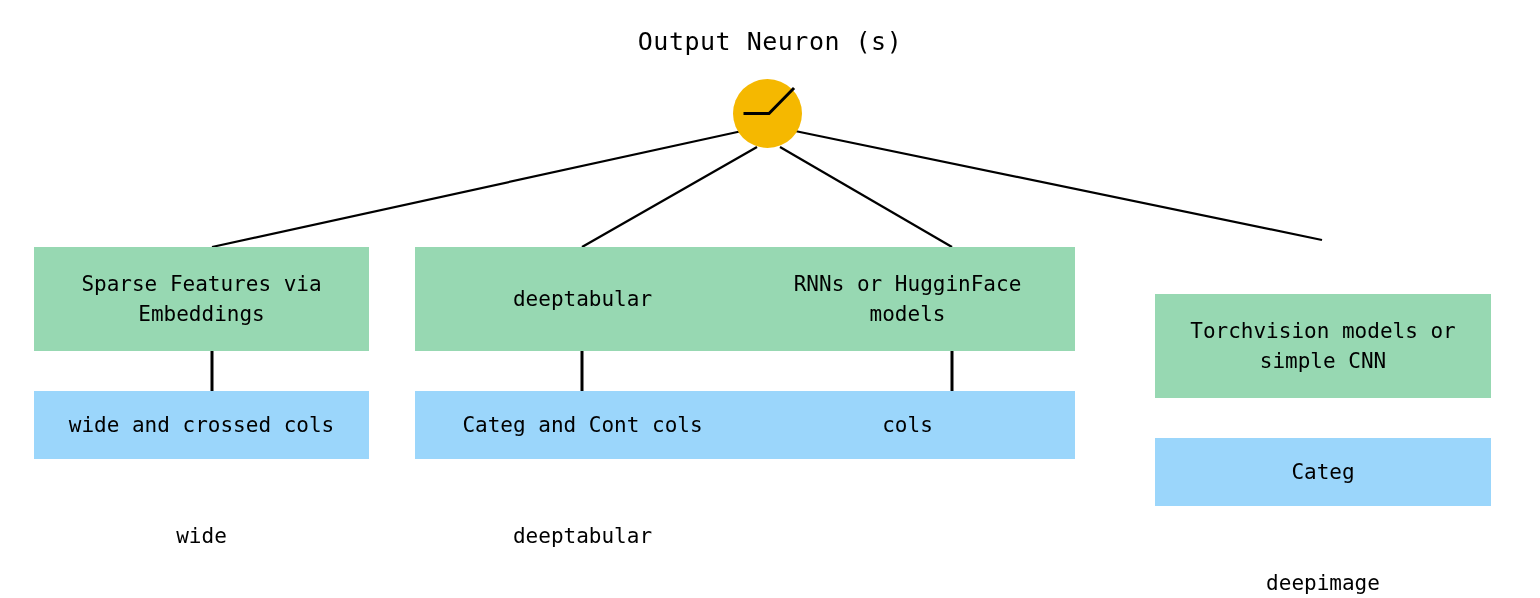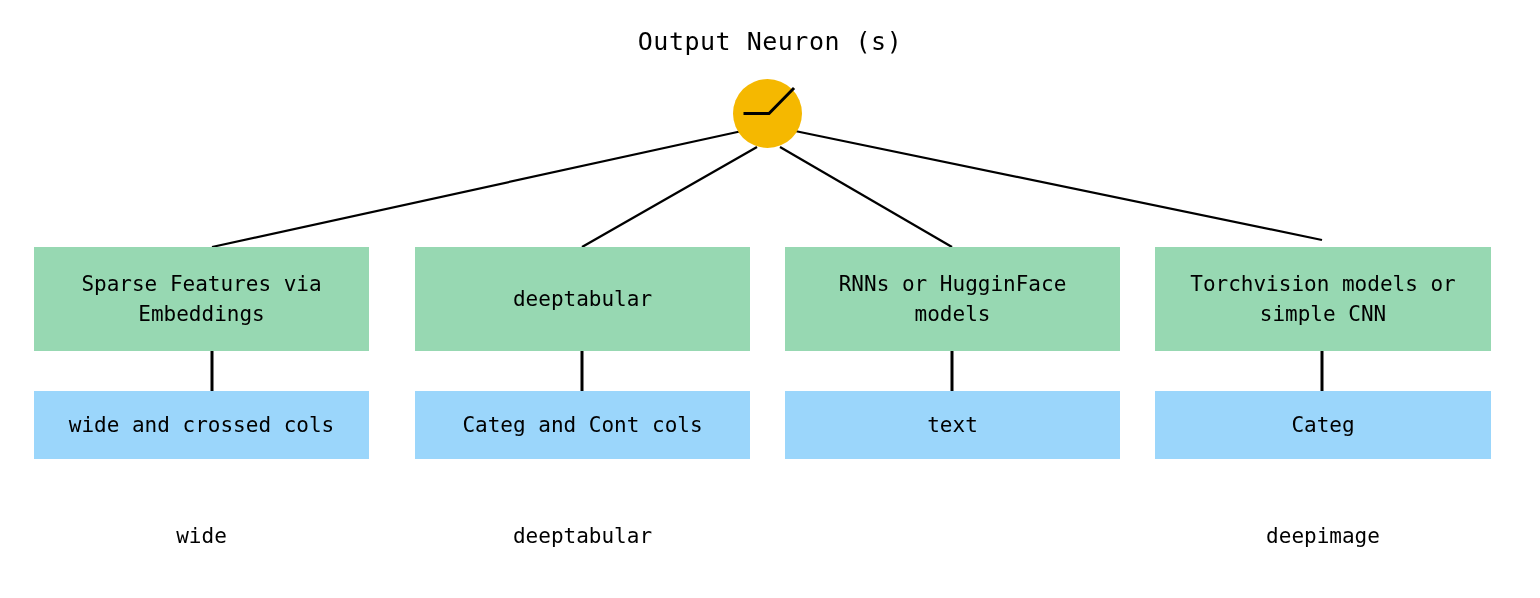--- a/index.html
+++ b/index.html
@@ -116,26 +116,26 @@
     <div class="data-box">wide and crossed cols</div>
     <div class="component-label">wide</div>
   </div>
 
   <div class="column" style="left:415px; width:335px;">
     <div class="model-box">deeptabular</div>
     <div class="data-box">Categ and Cont cols</div>
     <div class="component-label">deeptabular</div>
   </div>
 
-  <div class="column" style="left:785px; width:335px;">
+  <div class="column" style="left:740px; width:335px;">
     <div class="model-box">RNNs or HugginFace
 models</div>
-    <div class="data-box">text</div>
+    <div class="data-box">cols</div>
   </div>
 
-  <div class="column" style="left:1155px; width:336px;">
+  <div class="column" style="left:1155px; width:336px;margin-top:47px;">
     <div class="model-box">Torchvision models or
 simple CNN</div>
     <div class="data-box">Categ</div>
     <div class="component-label">deepimage</div>
   </div>
 
 </div>
 
 </body></html>

